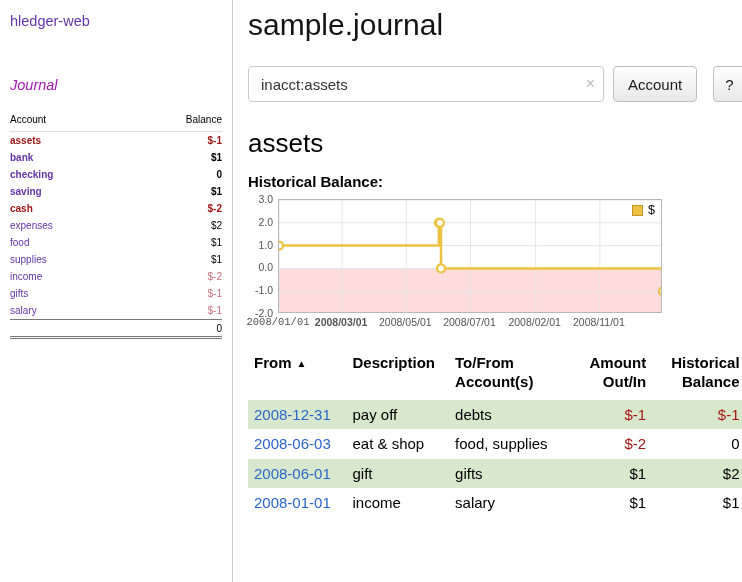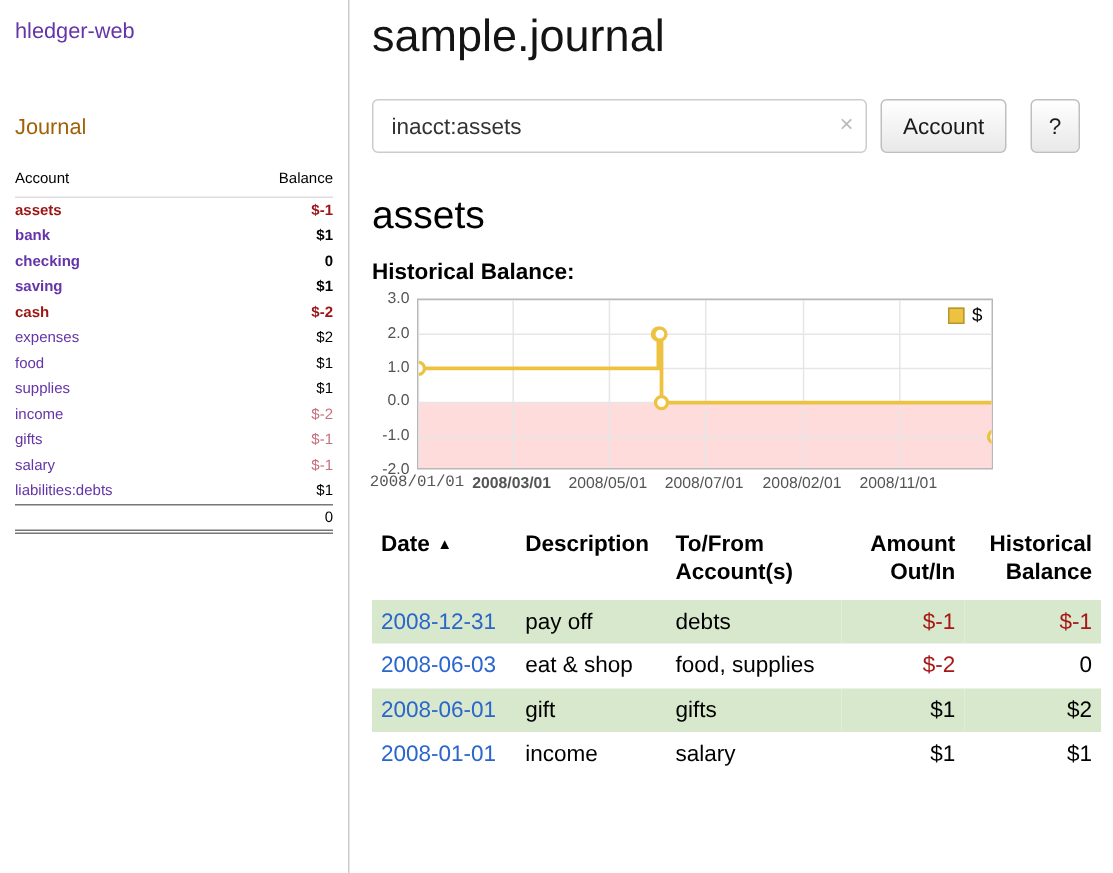--- a/index.html
+++ b/index.html
@@ -4,40 +4,40 @@
 <style>
   * { margin:0; padding:0; box-sizing:border-box; }
   html,body { width:742px; height:582px; background:#fff; color:#000;
     font-family:"Liberation Sans", sans-serif; overflow:hidden; }
   .app { display:flex; width:742px; height:582px; }
 
   
   .sidebar { flex:0 0 233px; width:233px; border-right:1px solid #ccc; padding:12px 10px 0 10px; }
   .app-title { color:#6434a8; font-size:14.5px; text-decoration:none; display:inline-block; }
   .journal-wrap { margin-top:46px; margin-bottom:16px; }
-  .journal-link { color:#a16207; font-size:14.5px; text-decoration:none; }
+  .journal-link { color:#a21caf; font-size:14.5px; text-decoration:none;font-style:italic; }
   .acct-table { width:100%; border-collapse:collapse; font-size:10px; }
   .acct-table th { font-weight:400; padding:4px 0 6px; border-bottom:1px solid #ddd; }
   .acct-h-name { text-align:left; }
   .acct-h-bal { text-align:right; }
   .acct-table td { padding:3px 0; }
   .acct-name a { color:#6434a8; text-decoration:none; }
   .acct-name.neg a { color:#9d1414; }
   .acct-bal { text-align:right; }
   .neg-strong { color:#9d1414; }
   .neg-soft { color:#c9707d; }
   .acct-row.bold td, .acct-row.bold a { font-weight:700; }
   .ind-0 { padding-left:8px; } .ind-1 { padding-left:22px; } .ind-2 { padding-left:36px; }
   .total-row td { border-top:1px solid #777; border-bottom:3px double #777; padding:3px 0 2px; }
 
   
   .main { flex:1; padding:8px 8px 0 15px; }
   .page-title { font-size:30px; font-weight:400; color:#141414; margin:0 0 24px; }
   .search-row { display:flex; align-items:center; margin-bottom:26px; }
-  .search-wrap { position:relative; width:330px; }
+  .search-wrap { position:relative; width:356px; }
   .search-input { width:100%; height:36px; border:1px solid #ccc; border-radius:4px;
     padding:0 28px 0 12px; font-size:15px; color:#333; font-family:inherit; }
   .clear-icon { position:absolute; right:9px; top:50%; transform:translateY(-50%);
     color:#bbb; font-size:16px; cursor:pointer; line-height:1; }
   .btn { height:36px; padding:0 14px; margin-left:9px; border:1px solid #bfbfbf; border-radius:4px;
     background:linear-gradient(#ffffff,#e8e8e8); font-size:15px; color:#1a1a1a;
     font-family:inherit; cursor:pointer; }
   .btn-help { margin-left:16px; padding:0 11px; }
   .account-title { font-size:26px; font-weight:400; margin:0 0 14px; }
   .chart-label { font-weight:700; font-size:15px; margin-bottom:9px; }
@@ -123,24 +123,20 @@
           <td class="acct-name ind-0"><a href="#">income</a></td>
           <td class="acct-bal neg-soft">$-2</td>
         </tr>
         <tr class="acct-row">
           <td class="acct-name ind-1"><a href="#">gifts</a></td>
           <td class="acct-bal neg-soft">$-1</td>
         </tr>
         <tr class="acct-row">
           <td class="acct-name ind-1"><a href="#">salary</a></td>
           <td class="acct-bal neg-soft">$-1</td>
-        </tr>
-        <tr class="acct-row">
-          <td class="acct-name ind-0"><a href="#">liabilities:debts</a></td>
-          <td class="acct-bal">$1</td>
         </tr>
         <tr class="total-row">
           <td></td>
           <td class="acct-bal">0</td>
         </tr>
       </tbody>
     </table>
   </aside>
 
   <main class="main">
@@ -208,21 +204,21 @@
       <colgroup>
         <col style="width:96px">
           <col style="width:100px">
           <col style="width:116px">
           <col style="width:82px">
           <col style="width:91px">
       </colgroup>
       <thead>
         <tr>
           <th class="th-date">
-            <a href="#"><span>Date</span><span class="sort-caret">▲</span></a>
+            <a href="#"><span>From</span><span class="sort-caret">▲</span></a>
           </th>
           <th>Description</th>
           <th>To/From Account(s)</th>
           <th class="num">Amount Out/In</th>
           <th class="num">Historical Balance</th>
         </tr>
       </thead>
       <tbody>
         <tr class="tx-row">
           <td class="tx-date"><a href="#">2008-12-31</a></td>

